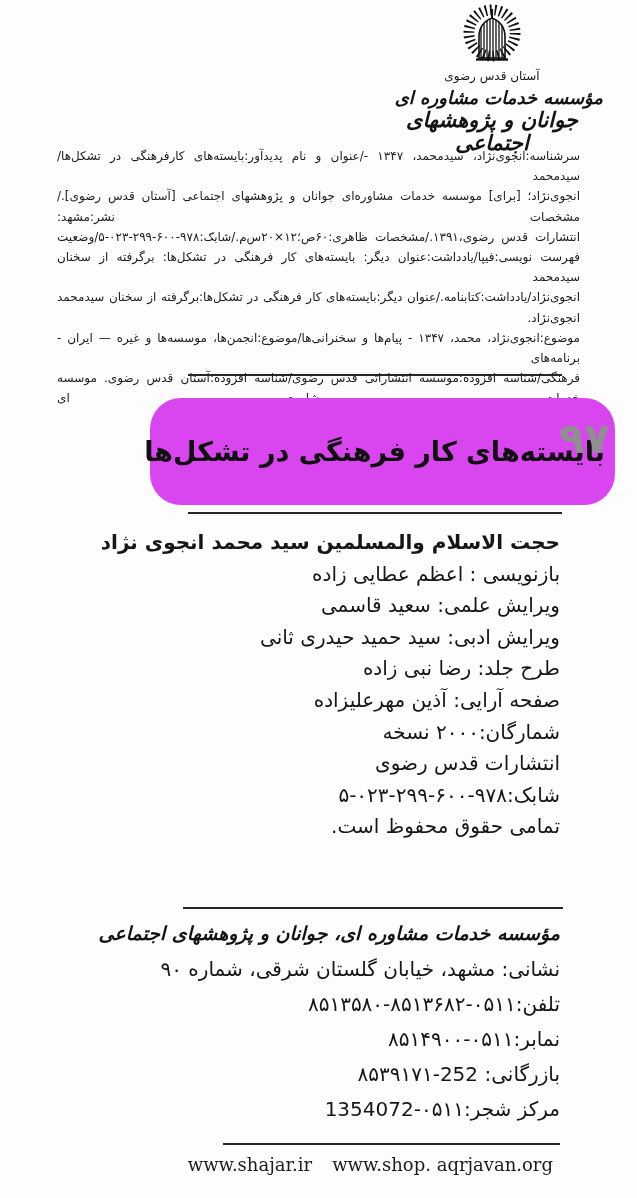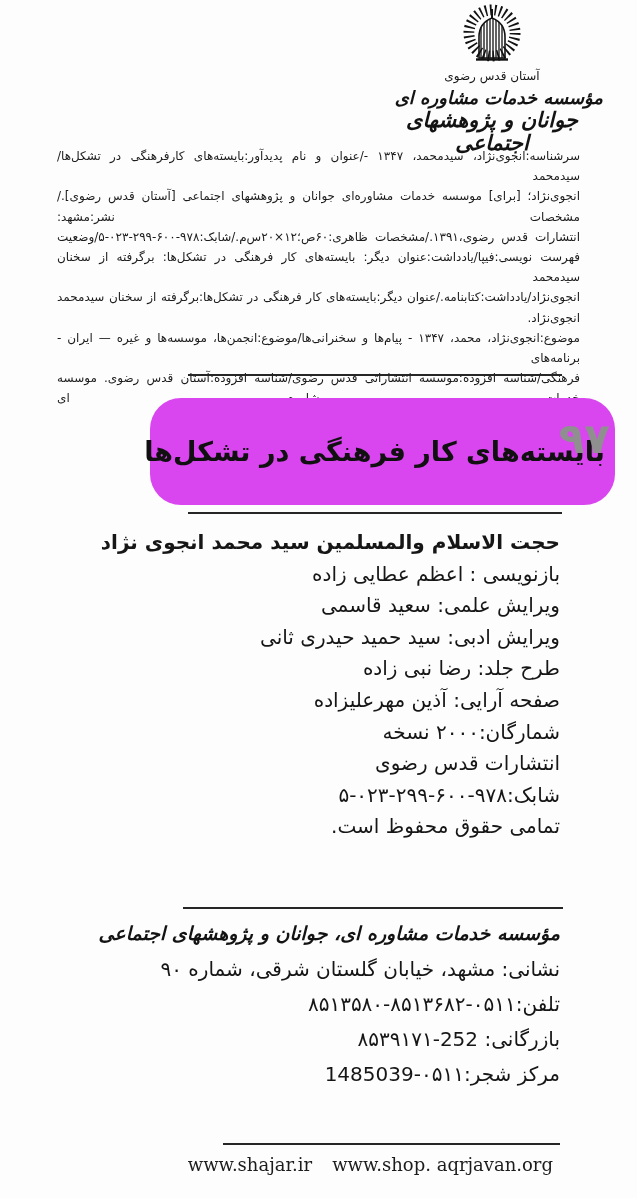--- a/index.html
+++ b/index.html
@@ -120,22 +120,23 @@
     <div>شابک:۹۷۸-۶۰۰-۲۹۹-۰۲۳-۵</div>
     <div>تمامی حقوق محفوظ است.</div>
   </div>
 
   <div class="rule rule3"></div>
 
   <div class="publisher">
     <div class="pub-name">مؤسسه خدمات مشاوره ای، جوانان و پژوهشهای اجتماعی</div>
     <div class="contact-line">نشانی: مشهد، خیابان گلستان شرقی، شماره ۹۰</div>
     <div class="contact-line">تلفن:۰۵۱۱-۸۵۱۳۶۸۲-۸۵۱۳۵۸۰</div>
+    <div class="contact-line">نمابر:۰۵۱۱-۸۵۱۴۹۰۰</div>
     <div class="contact-line">بازرگانی: 252-۸۵۳۹۱۷۱</div>
-    <div class="contact-line">مرکز شجر:۰۵۱۱-1485039</div>
+    <div class="contact-line">مرکز شجر:۰۵۱۱-1354072</div>
   </div>
 
   <div class="rule rule4"></div>
 
   <div class="footer">
     <span>www.shajar.ir</span>
     <span>www.shop. aqrjavan.org</span>
   </div>
 
 </div>

